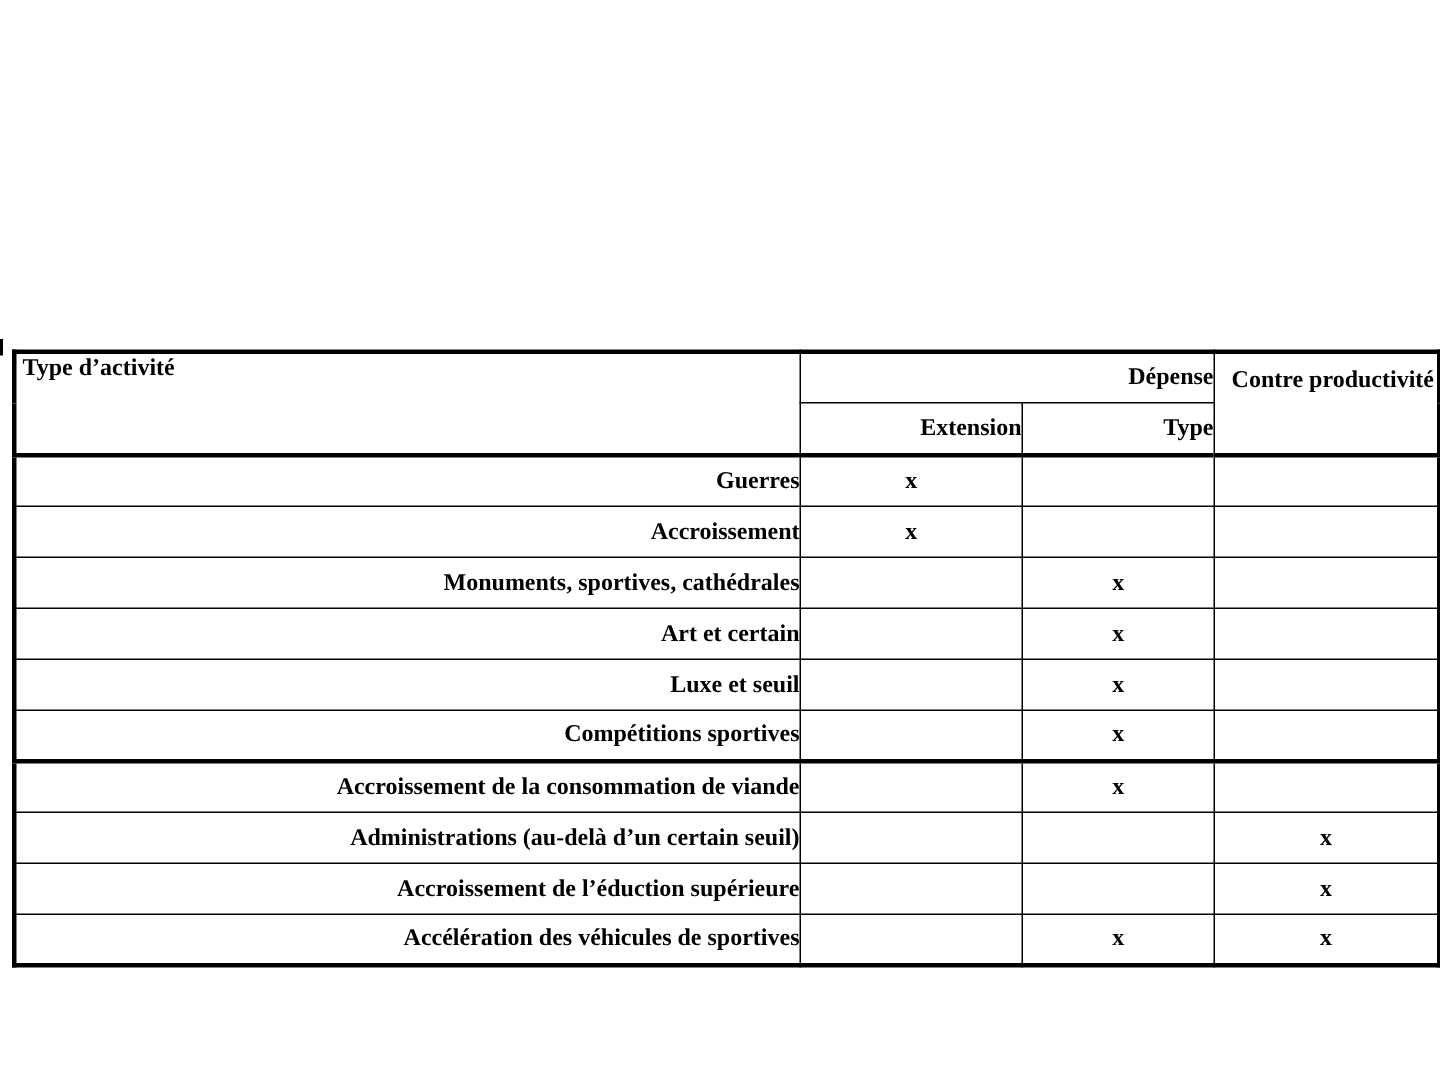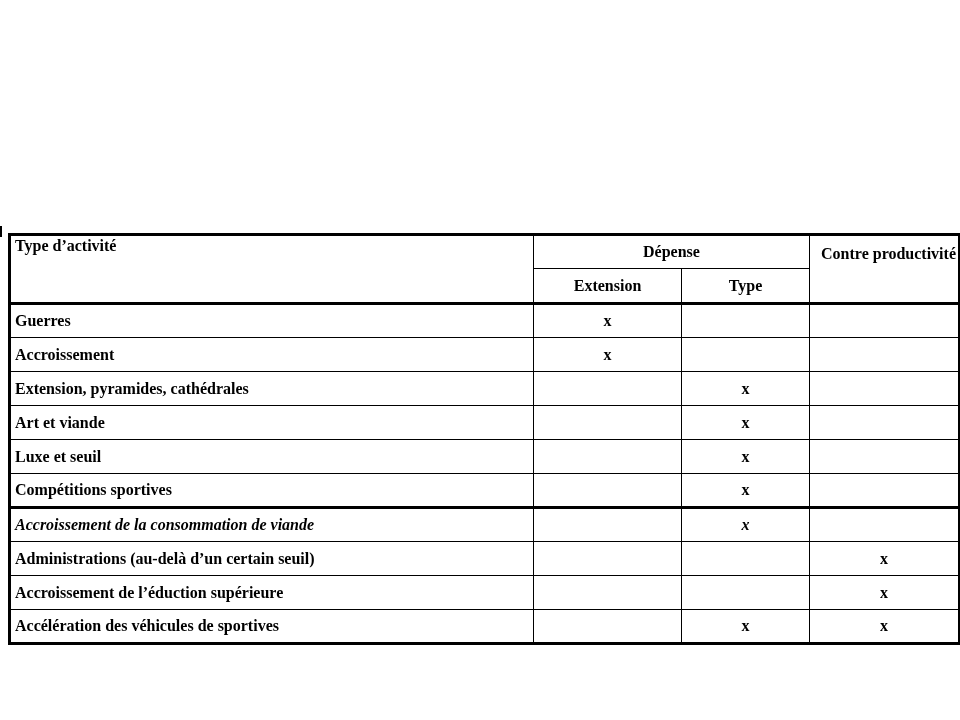--- a/index.html
+++ b/index.html
@@ -44,46 +44,47 @@
   tr.hdr1 { height: 34px; }
   tr.hdr2 { height: 35px; }
   tr.data { height: 34px; }
 
   td.cell-activity {
     vertical-align: top;
     padding: 1px 0 0 4px;
     white-space: nowrap;
   }
   td.cell-depense {
-    text-align: center;
+    text-align: right;
     vertical-align: middle;
   }
   td.cell-sub {
-    text-align: center;
+    text-align: right;
     vertical-align: middle;
   }
   td.cell-contre {
     vertical-align: top;
     padding: 1px 0 0 9px;
     line-height: 33px;
     white-space: normal;
     text-align: center;
   }
   .hdr-bottom { border-bottom: 3px solid #000000 !important; }
 
   td.label-cell {
     padding-left: 4px;
     vertical-align: middle;
     white-space: nowrap;
+    text-align: right;
   }
   td.mark-cell {
     text-align: center;
     vertical-align: middle;
   }
-  tr.thick-top td { border-top: 3px solid #000000; font-style: italic; }
+  tr.thick-top td { border-top: 3px solid #000000; }
 </style>
 </head>
 <body>
 
 <div class="page">
   <div class="edge-artifact"></div>
 
   <table class="activity-table">
     <colgroup>
       <col style="width:524px">
@@ -108,27 +109,27 @@
         <td class="mark-cell"></td>
         <td class="mark-cell"></td>
       </tr>
       <tr class="data">
         <td class="label-cell">Accroissement</td>
         <td class="mark-cell">x</td>
         <td class="mark-cell"></td>
         <td class="mark-cell"></td>
       </tr>
       <tr class="data">
-        <td class="label-cell">Extension, pyramides, cathédrales</td>
+        <td class="label-cell">Monuments, sportives, cathédrales</td>
         <td class="mark-cell"></td>
         <td class="mark-cell">x</td>
         <td class="mark-cell"></td>
       </tr>
       <tr class="data">
-        <td class="label-cell">Art et viande</td>
+        <td class="label-cell">Art et certain</td>
         <td class="mark-cell"></td>
         <td class="mark-cell">x</td>
         <td class="mark-cell"></td>
       </tr>
       <tr class="data">
         <td class="label-cell">Luxe et seuil</td>
         <td class="mark-cell"></td>
         <td class="mark-cell">x</td>
         <td class="mark-cell"></td>
       </tr>

